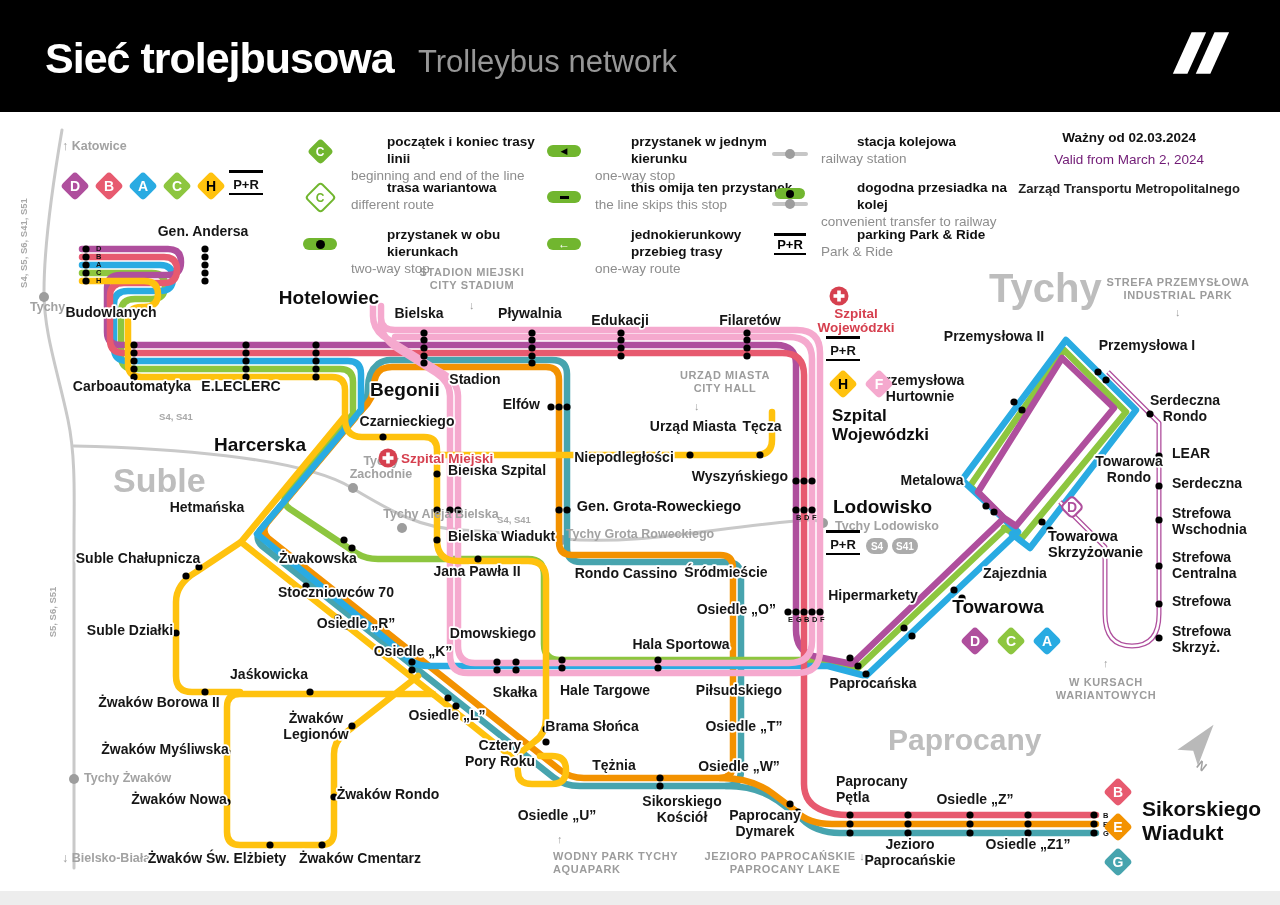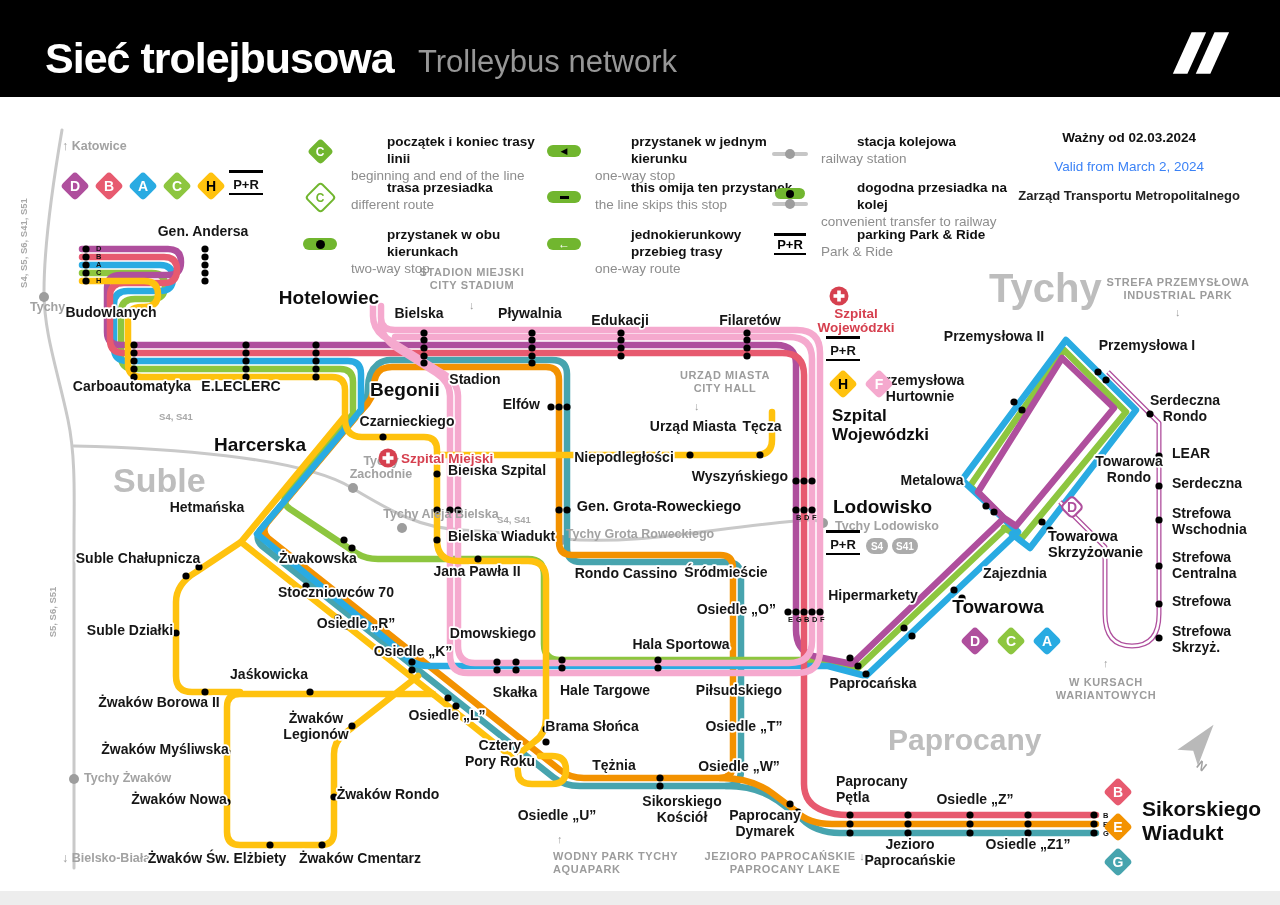--- a/index.html
+++ b/index.html
@@ -1,23 +1,23 @@
 <!DOCTYPE html>
 <html><head>
 <meta charset="utf-8">
 <style>
   html,body{margin:0;padding:0;background:#fff;}
   body{font-family:"Liberation Sans",sans-serif;width:1280px;height:905px;position:relative;overflow:hidden;}
-  .header{position:absolute;left:0;top:0;width:1280px;height:97px;background:#000;z-index:20;}
+  .header{position:absolute;left:0;top:0;width:1280px;height:112px;background:#000;z-index:20;}
   .header .title{position:absolute;left:45px;top:34px;font-size:43px;font-weight:700;color:#fff;letter-spacing:-1px;}
   .header .subtitle{position:absolute;left:418px;top:44px;font-size:31px;font-weight:400;color:#979797;}
   .logo{position:absolute;right:38px;top:28px;}
   .validity{position:absolute;right:40px;top:130px;text-align:center;z-index:10;}
   .validity .v-pl{font-size:13.5px;font-weight:700;color:#111;}
-  .validity .v-en{font-size:13.5px;color:#3b82f6;margin-top:14px;}
+  .validity .v-en{font-size:13.5px;color:#701a75;margin-top:7px;}
   .validity .v-op{font-size:13px;font-weight:700;color:#222;margin-top:14px;}
   .legend{position:absolute;left:0;top:112px;width:1280px;height:160px;z-index:10;}
   .lg-item{position:absolute;display:flex;gap:11px;align-items:flex-start;width:250px;}
   .lg-icon{width:40px;flex:0 0 40px;display:flex;justify-content:center;align-items:center;height:34px;}
   .lg-txt .pl{font-size:13.5px;font-weight:700;color:#111;line-height:1.25;padding-left:36px;}
   .lg-txt .en{font-size:13.5px;color:#8d8d8d;line-height:1.25;}
   .diam{width:19px;height:19px;border-radius:4px;transform:rotate(45deg);display:flex;align-items:center;justify-content:center;}
   .diam span{transform:rotate(-45deg);font-size:12px;font-weight:700;}
   .bar{width:34px;height:12px;border-radius:6px;display:flex;align-items:center;justify-content:center;position:relative;}
   .rail-ico{width:36px;height:4px;background:#c6c6c6;border-radius:2px;position:relative;margin-top:6px;}
@@ -72,21 +72,21 @@
         <div class="en">beginning and end of the line</div>
       </div>
     </div>
     <div class="lg-item" style="left: 300px; top: 68px;">
       <div class="lg-icon">
         <div class="diam" style="background: rgb(255, 255, 255); border: 2.5px solid rgb(113, 182, 47);">
           <span style="color:#71b62f">C</span>
         </div>
       </div>
       <div class="lg-txt">
-        <div class="pl">trasa przesiadka</div>
+        <div class="pl">trasa wariantowa</div>
         <div class="en">different route</div>
       </div>
     </div>
     <div class="lg-item" style="left: 300px; top: 115px;">
       <div class="lg-icon">
         <div class="bar" style="background: rgb(113, 182, 47);">
           <span style="width:9px;height:9px;border-radius:50%;background:#000;display:block"></span>
         </div>
       </div>
       <div class="lg-txt">

